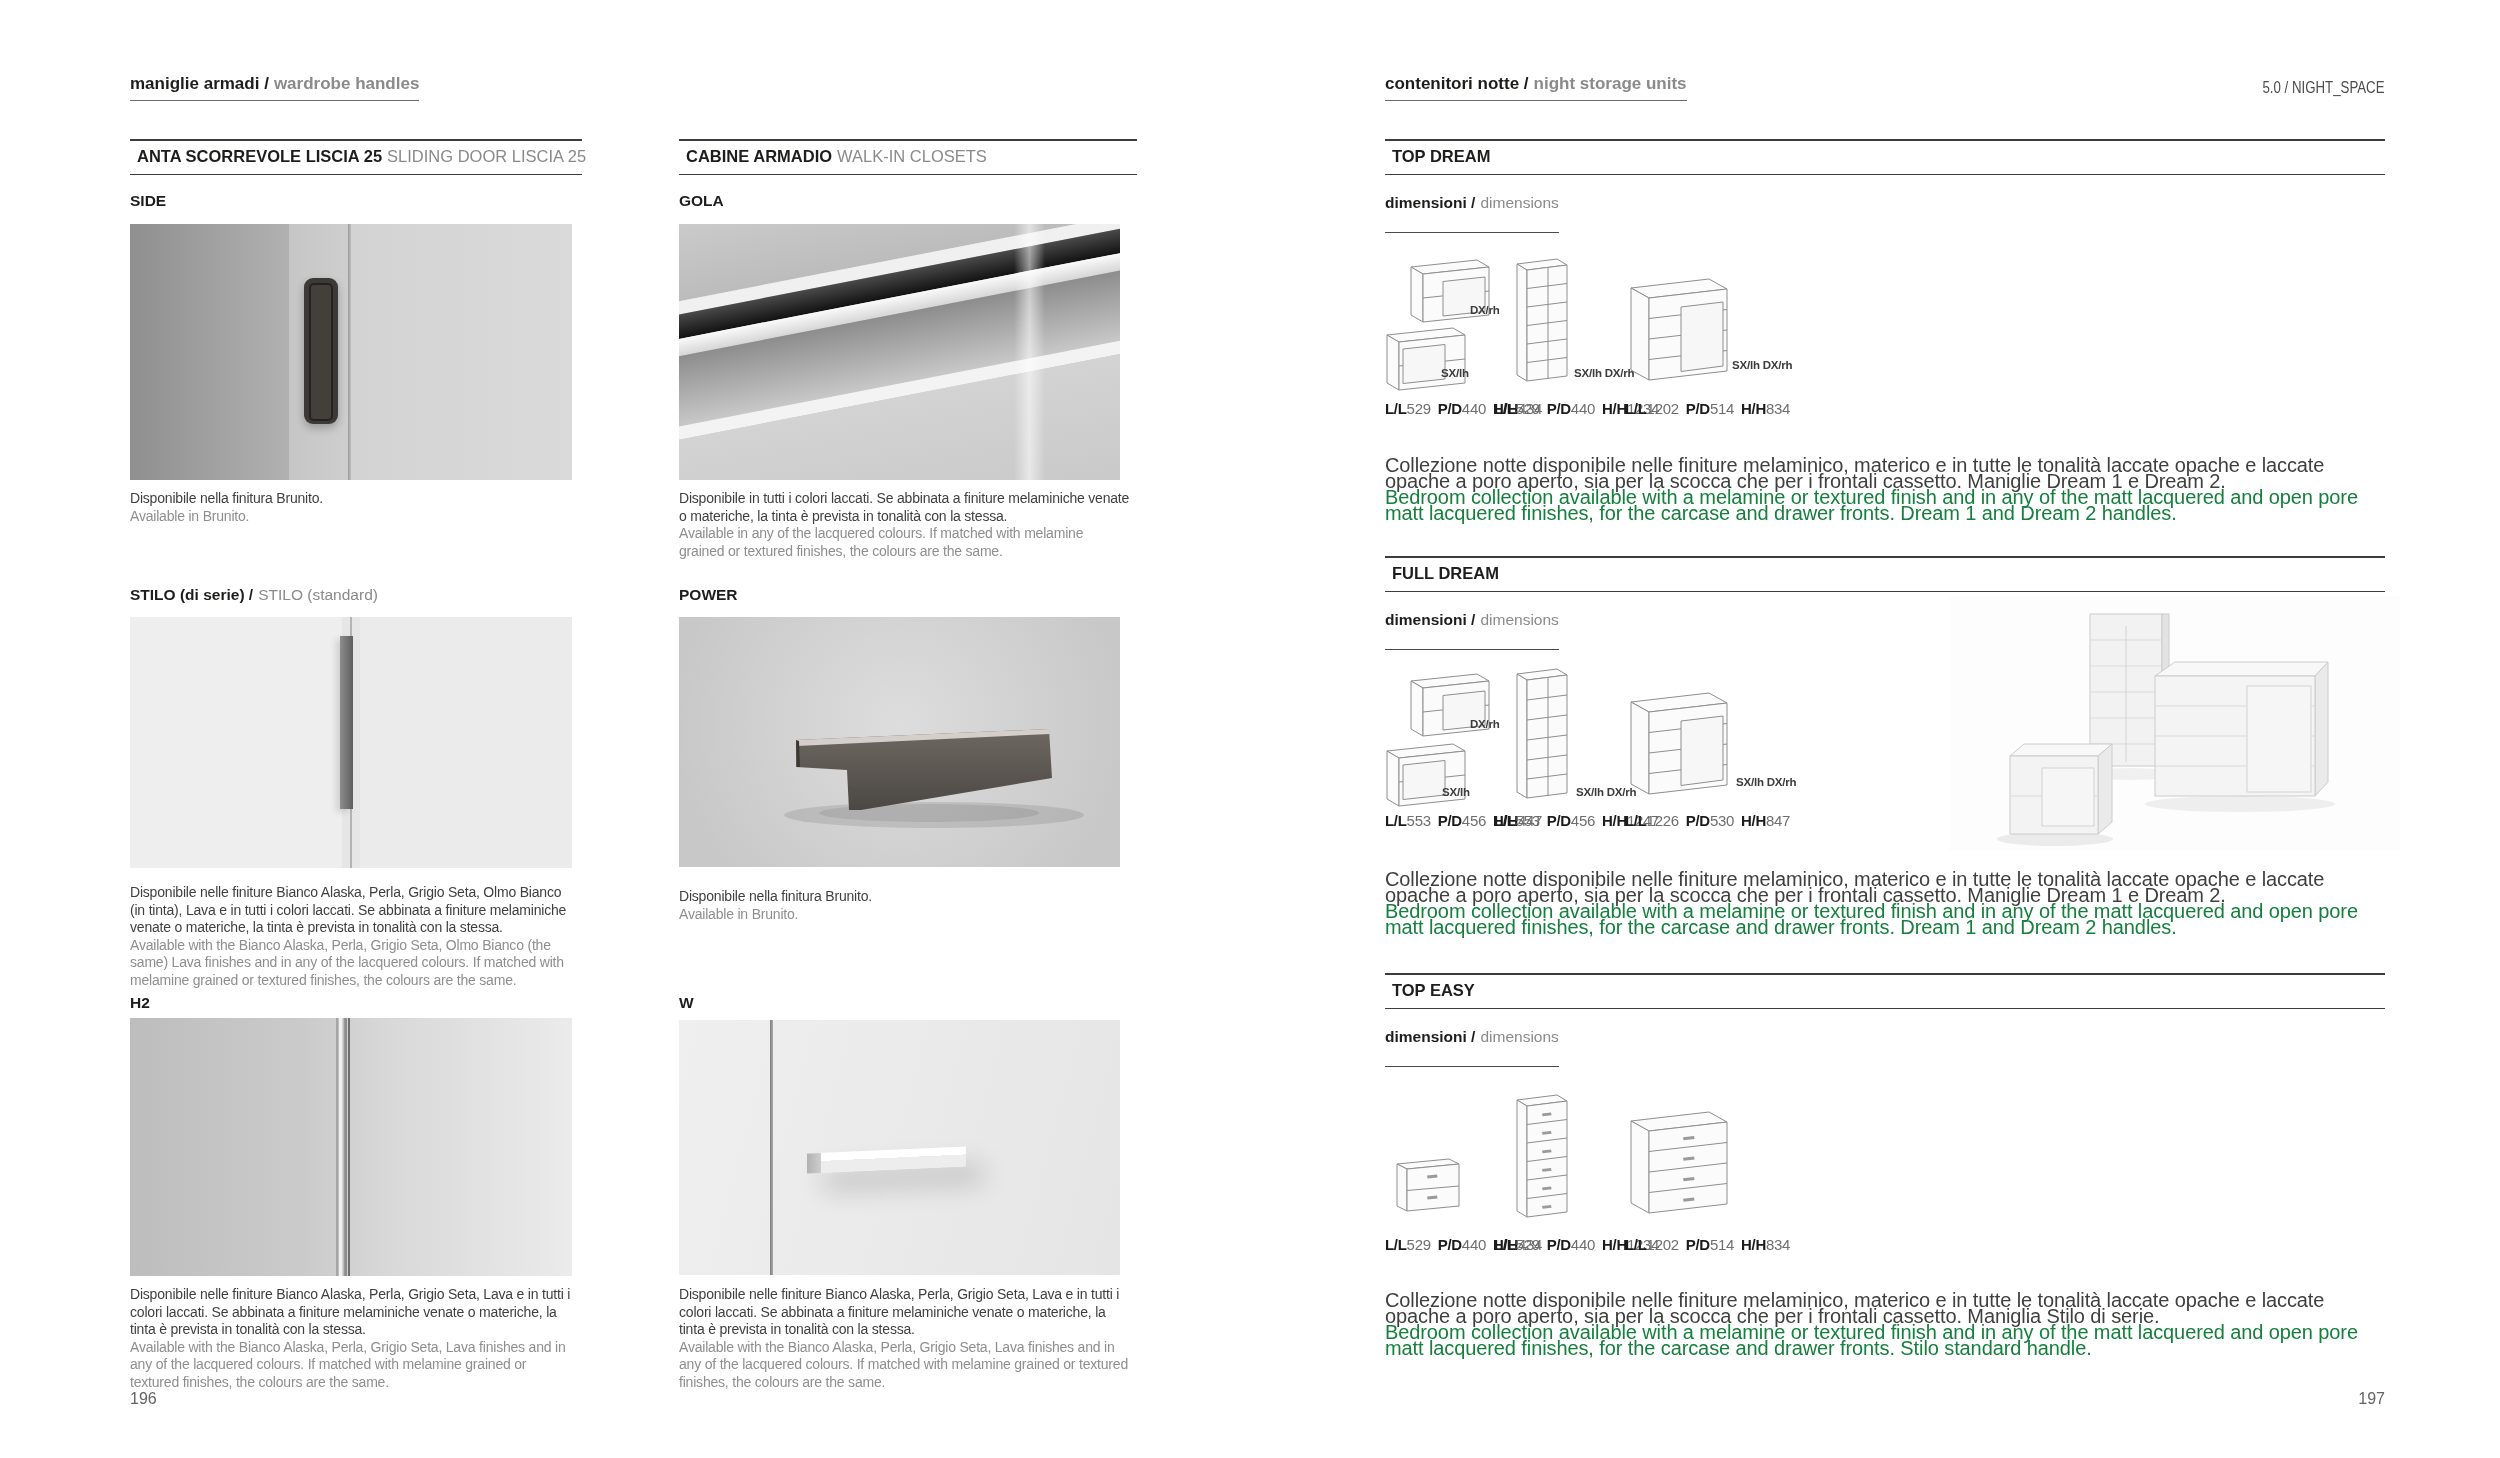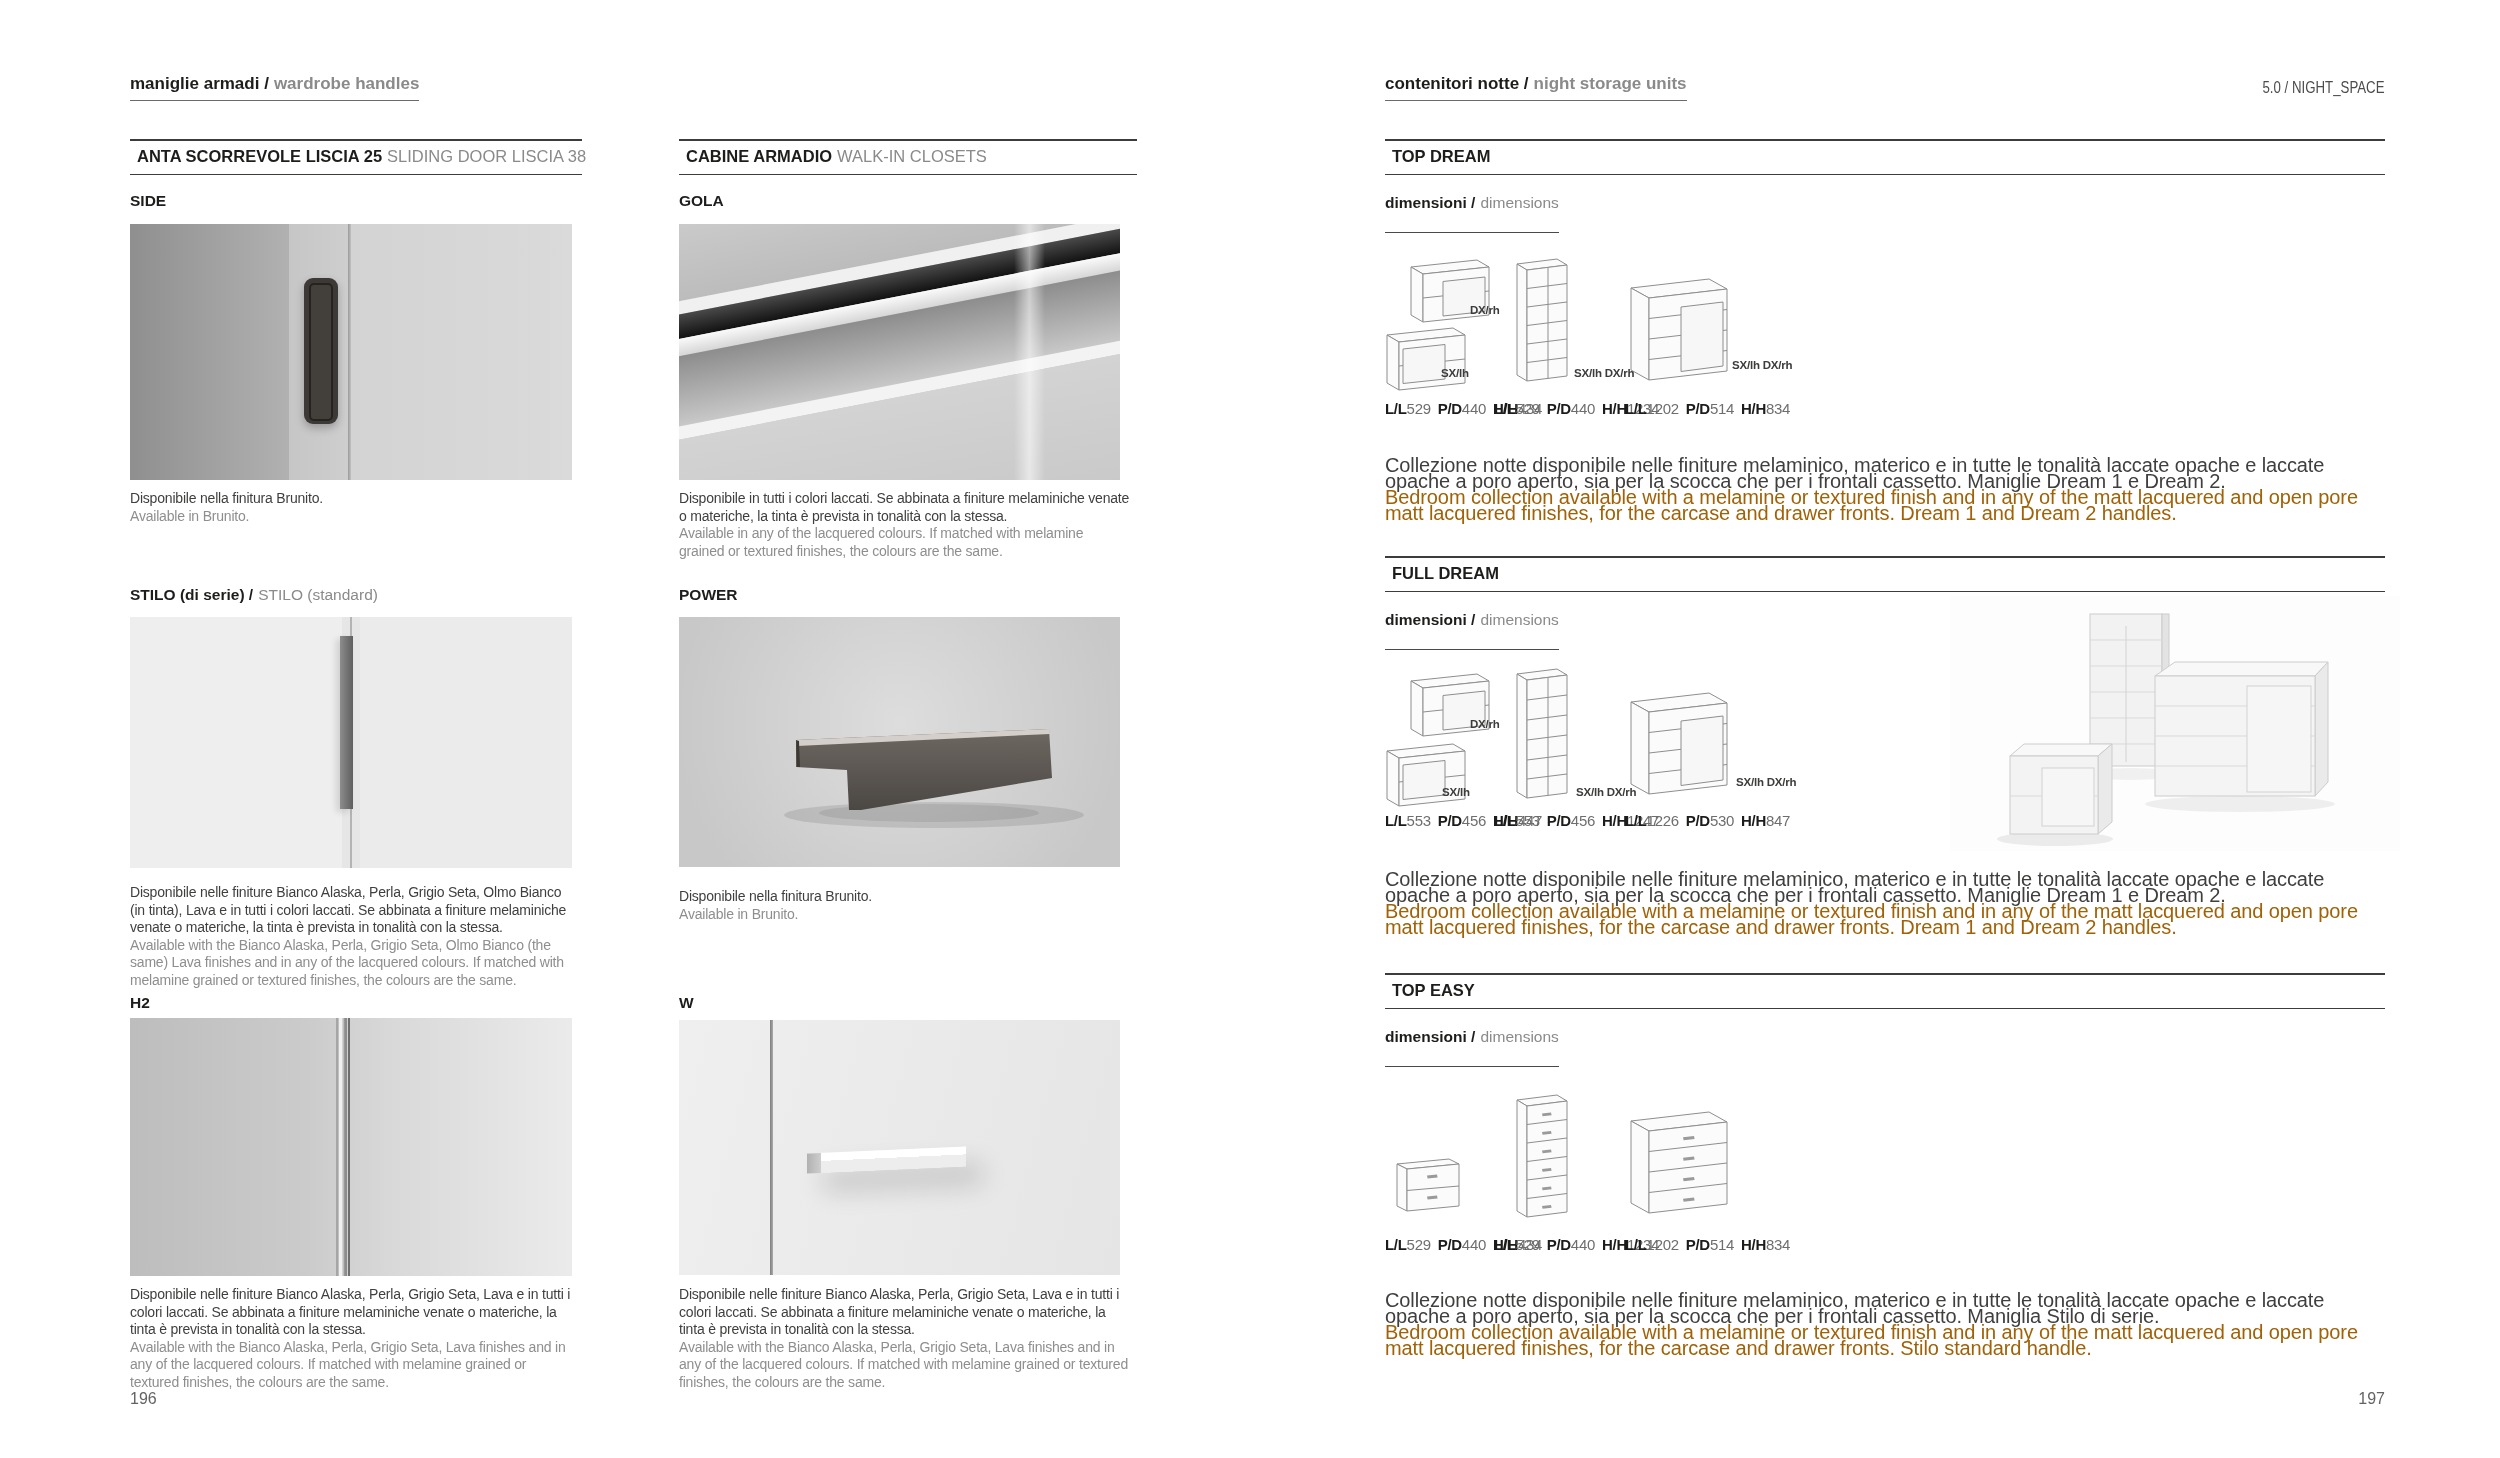--- a/index.html
+++ b/index.html
@@ -23,21 +23,21 @@
   .iit{font-weight:700;color:#1d1d1b;}
   .ien{color:#8a8a8a;margin-left:5px;}
   .ien:empty{margin-left:0;}
 
   
   .desc{font-size:14px;line-height:17.6px;letter-spacing:-0.2px;}
   .desc .dit{color:#3f3f3e;}
   .desc .den{color:#8e8e8e;}
   .para{font-size:20px;line-height:16px;letter-spacing:-0.1px;}
   .para .pit{color:#3f3f3e;}
-  .para .pen{color:#a16207;}
+  .para .pen{color:#15803d;}
 
   
   .dims{height:20px;}
   .dg{position:absolute;top:0;white-space:nowrap;font-size:15px;letter-spacing:-0.3px;}
   .dg b{font-weight:700;color:#1c1c1b;}
   .dv{color:#6e6e6e;margin-right:7px;}
 
   .dglabel{font-size:11.5px;font-weight:600;color:#3c3c3b;white-space:nowrap;letter-spacing:-0.2px;}
   .pagenum{font-size:16px;color:#636363;}
 
@@ -84,21 +84,21 @@
   .dg-svg .hd{fill:#9a9a9a;stroke:none;}
 </style>
 </head>
 <body>
 
 <div class="hdr abs" style="left:130px;top:74px">
   <span class="hit">maniglie armadi /</span><span class="hen">wardrobe handles</span>
 </div>
 
 <div class="secbar abs" style="left:130px;top:139px;width:445px">
-  <span class="sit">ANTA SCORREVOLE LISCIA 25</span><span class="sen">SLIDING DOOR LISCIA 38</span>
+  <span class="sit">ANTA SCORREVOLE LISCIA 25</span><span class="sen">SLIDING DOOR LISCIA 25</span>
 </div>
 
 <div class="abs" style="left:130px;top:192px">
   <span class="itemhead">
     <span class="iit">SIDE</span><span class="ien"></span>
   </span>
 </div>
 
 <div class="photo abs" style="left:130px;top:224px;width:442px;height:256px">
   <div class="sp-left"></div>

